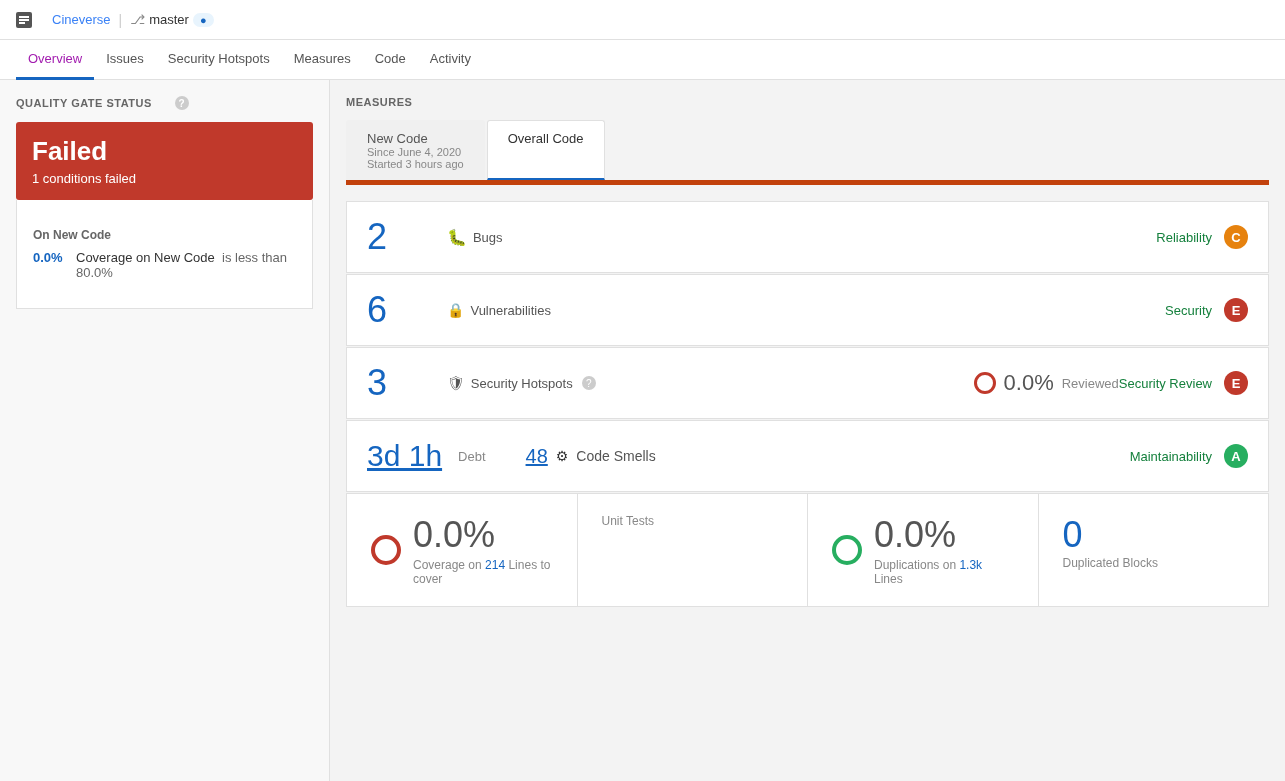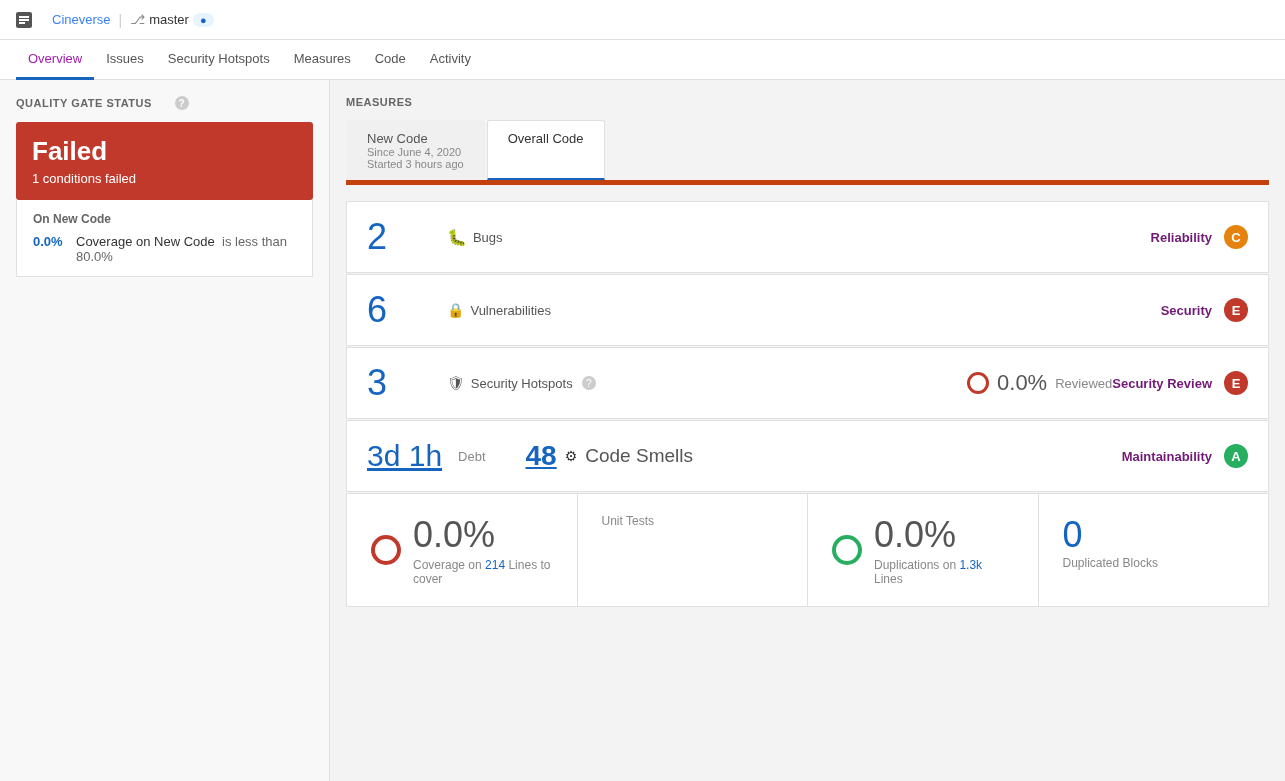--- a/index.html
+++ b/index.html
@@ -23,21 +23,21 @@
 
     
     .main { display: flex; min-height: calc(100vh - 80px); }
 
     
     .left-panel { width: 330px; min-width: 330px; background: #f8f8f8; border-right: 1px solid #e0e0e0; padding: 16px; }
     .panel-title { font-size: 11px; color: #666; font-weight: 600; text-transform: uppercase; letter-spacing: 0.5px; margin-bottom: 12px; display: flex; align-items: center; gap: 20px; }
     .quality-gate-failed { background: #c0392b; color: #fff; border-radius: 3px; padding: 14px 16px; margin-bottom: 0; }
     .quality-gate-failed .status-text { font-size: 26px; font-weight: bold; }
     .quality-gate-failed .conditions-text { font-size: 13px; margin-top: 4px; }
-    .on-new-code { background: #fff; border: 1px solid #e0e0e0; border-top: none; padding: 12px 16px; margin-bottom: 8px; }
+    .on-new-code { background: #fff; border: 1px solid #e0e0e0; border-top: none; padding: 28px 16px; margin-bottom: 8px; }
     .on-new-code-title { font-size: 12px; color: #666; font-weight: 600; margin-bottom: 8px; }
     .condition-row { display: flex; align-items: flex-start; gap: 8px; font-size: 13px; }
     .condition-value { color: #1565c0; font-weight: bold; min-width: 35px; }
     .condition-desc { color: #333; }
     .condition-desc .threshold { color: #666; }
 
     
     .right-panel { flex: 1; padding: 16px; }
     .measures-title { font-size: 11px; color: #666; font-weight: 600; text-transform: uppercase; letter-spacing: 0.5px; margin-bottom: 12px; }
 
@@ -47,41 +47,41 @@
     .tab.active { background: #fff; border-color: #e0e0e0; color: #333; border-bottom: 2px solid #1565c0; }
     .tab-sub { font-size: 11px; color: #888; }
 
     
     .measure-section { background: #fff; border: 1px solid #e0e0e0; margin-bottom: 1px; }
     .measure-row { display: flex; align-items: center; padding: 14px 20px; border-bottom: 1px solid #f0f0f0; min-height: 70px; }
     .measure-row:last-child { border-bottom: none; }
     .measure-number { font-size: 36px; color: #1565c0; font-weight: 300; min-width: 80px; text-decoration: underline; text-decoration-color: transparent; cursor: pointer; }
     .measure-label { display: flex; align-items: center; gap: 6px; color: #555; font-size: 13px; flex: 1; }
     .measure-right { display: flex; align-items: center; gap: 12px; margin-left: auto; }
-    .measure-rating-label { color: #701a75; font-size: 13px; font-weight: bold; }
+    .measure-rating-label { color: #15803d; font-size: 13px; }
     .rating-badge { width: 24px; height: 24px; border-radius: 50%; display: flex; align-items: center; justify-content: center; font-weight: bold; font-size: 13px; color: #fff; }
     .rating-c { background: #e6820e; }
     .rating-e { background: #c0392b; }
     .rating-a { background: #27ae60; }
 
     
     .measure-row-hotspots { display: flex; align-items: center; padding: 14px 20px; min-height: 70px; }
     .reviewed-section { display: flex; align-items: center; gap: 8px; margin-left: 40px; }
     .circle-red { width: 22px; height: 22px; border-radius: 50%; border: 3px solid #c0392b; display: inline-block; }
     .circle-green { width: 22px; height: 22px; border-radius: 50%; border: 3px solid #27ae60; display: inline-block; }
     .reviewed-pct { font-size: 22px; color: #555; font-weight: 300; }
     .reviewed-label { color: #888; font-size: 13px; }
 
     
     .measure-row-maint { display: flex; align-items: center; padding: 14px 20px; min-height: 70px; }
     .maint-left { display: flex; align-items: center; gap: 12px; }
     .maint-number { font-size: 30px; color: #1565c0; font-weight: 300; text-decoration: underline; cursor: pointer; }
     .maint-unit { font-size: 13px; color: #888; margin-left: 4px; }
     .maint-right { display: flex; align-items: center; gap: 8px; margin-left: 40px; }
-    .code-smells-count { font-size: 28px; color: #1565c0; font-weight: 700; text-decoration: underline; cursor: pointer; }
+    .code-smells-count { font-size: 20px; color: #1565c0; font-weight: 400; text-decoration: underline; cursor: pointer; }
 
     
     .bottom-section { display: flex; background: #fff; border: 1px solid #e0e0e0; margin-top: 1px; }
     .bottom-half { flex: 1; padding: 20px 24px; border-right: 1px solid #e0e0e0; }
     .bottom-half:last-child { border-right: none; }
     .bottom-metric { display: flex; align-items: center; gap: 12px; }
     .bottom-pct { font-size: 36px; color: #555; font-weight: 300; }
     .bottom-label { font-size: 12px; color: #888; margin-top: 2px; }
     .bottom-label a { color: #1565c0; text-decoration: none; }
     .bottom-count { font-size: 36px; color: #1565c0; font-weight: 300; }
@@ -216,21 +216,21 @@
 
     <div class="measure-section">
       <div class="measure-row-maint">
         <div class="maint-left">
           <span class="maint-number">3d 1h</span>
           <span class="maint-unit">Debt</span>
         </div>
         <div class="maint-right">
           <span class="code-smells-count">48</span>
           <span style="font-size:14px;">⚙</span>
-          <span style="color:#555;font-size:19px;">Code Smells</span>
+          <span style="color:#555;font-size:14px;">Code Smells</span>
         </div>
         <div class="measure-right">
           <span class="measure-rating-label">Maintainability</span>
           <div class="rating-badge rating-a">
             <span>A</span>
           </div>
         </div>
       </div>
     </div>
 

